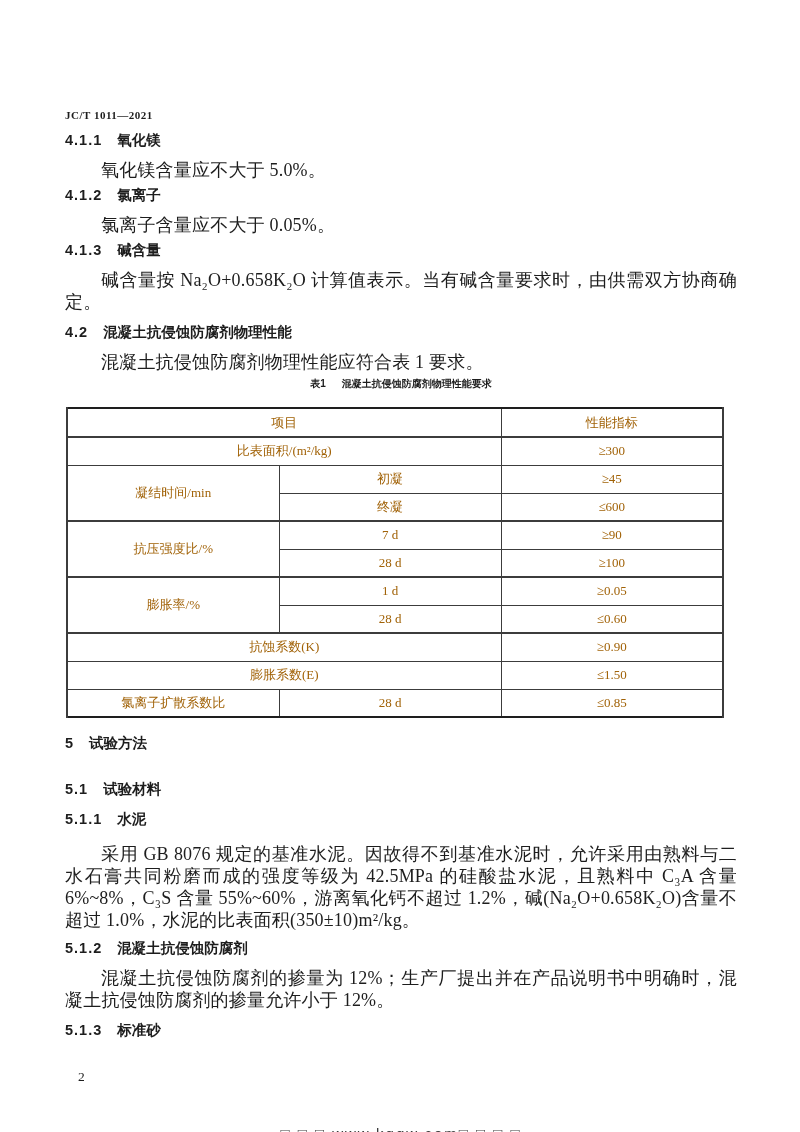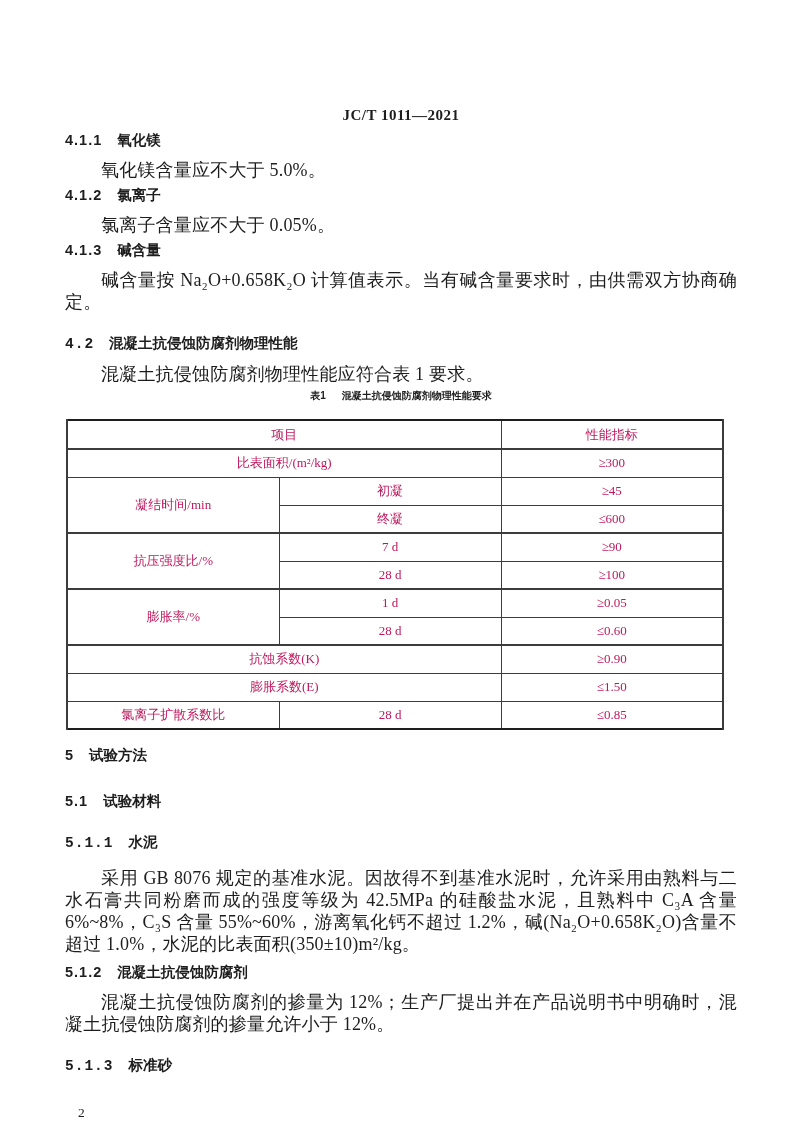--- a/index.html
+++ b/index.html
@@ -10,31 +10,30 @@
     margin:0 auto;
     position:relative;
     color:#1d1d1d;
     font-family:"Liberation Serif","DejaVu Serif",serif;
     overflow:hidden;
   }
   .content { padding:104px 63px 0 65px; }
 
   .doc-header {
     font-family:"Liberation Serif","DejaVu Serif",serif;
-    font-weight:bold; font-size:15px; line-height:22px;
+    font-weight:bold; font-size:11px; line-height:22px;
     letter-spacing:0.5px;
-    text-align:center;
   }
 
   .heading {
     font-family:"Liberation Sans","DejaVu Sans",sans-serif;
     font-weight:bold; font-size:14.5px; line-height:22px;
   }
   .heading .num { margin-right:15px; letter-spacing:1px; }
-  .mt8  { margin-top:20px;font-family:Liberation Mono, monospace; }
+  .mt8  { margin-top:8px; }
   .mt6  { margin-top:6px; }
   .mt12 { margin-top:3px; }
   .mt13 { margin-top:13px; }
   .mt14 { margin-top:14px; }
   .mt22 { margin-top:24px; }
   .mt25 { margin-top:25px; }
   .mt18 { margin-top:35px; }
 
   p.body {
     font-size:18px; line-height:22px;
@@ -50,21 +49,21 @@
     font-weight:bold; font-size:10px; line-height:22px;
   }
   .caption .cap-title { margin-left:16px; }
 
   table.perf {
     margin-top:12px; margin-left:1px;
     border-collapse:collapse;
     width:656px;
     table-layout:fixed;
     font-size:13px;
-    color:#be185d;
+    color:#a16207;
   }
   table.perf td {
     border:1px solid #3c3c3c;
     text-align:center; vertical-align:middle;
     height:28px; padding:0 4px;
     font-family:"Liberation Serif","DejaVu Serif",serif;
   }
   table.perf { border:2px solid #1e1e1e; }
   table.perf tr.hdr td { height:29px; border-bottom-width:2px; }
   table.perf tr.thick td { border-top-width:2px; }

